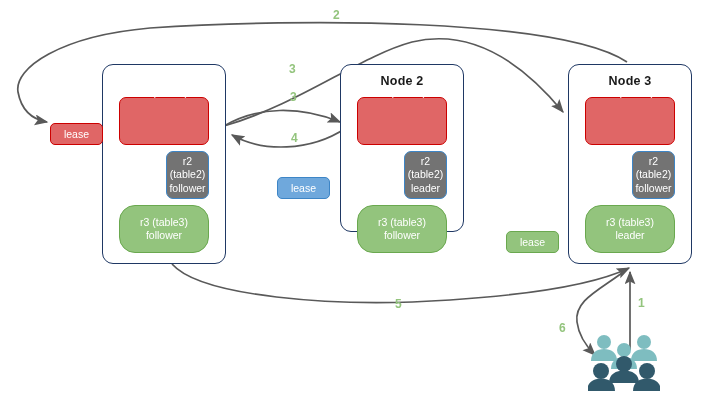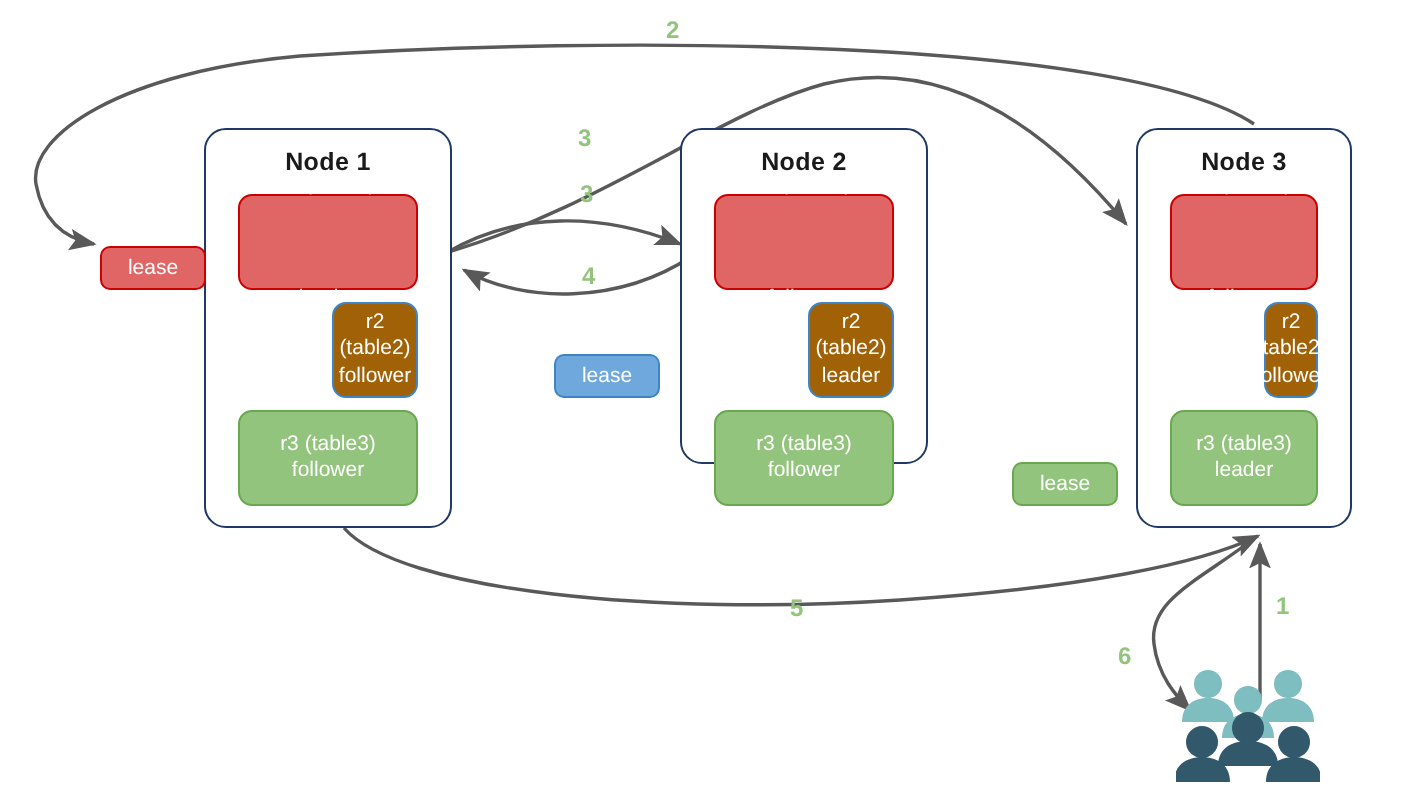--- a/index.html
+++ b/index.html
@@ -56,25 +56,25 @@
     flex-direction: column;
     align-items: center;
     justify-content: center;
     color: #ffffff;
     font-size: 10.5px;
     line-height: 13.5px;
     text-align: center;
   }
   .range .ln { display: block; }
   .range.red   { background: #e06666; border: 1.4px solid #cc0000; }
-  .range.blue  { background: #a16207; border: 1.4px solid #3d85c6; margin-left: 47px; }
+  .range.blue  { background: #737373; border: 1.4px solid #3d85c6; margin-left: 47px; }
   .range.green { background: #93c47d; border: 1.4px solid #6aa84f; }
   .r-slot-0 { top: 32px; gap: 44px; }
   .r-slot-1 { top: 86px; }
-  .r-slot-2 { top: 140px; }
+  .r-slot-2 { top: 140px; border-radius: 16px; }
 
   .lease {
     position: absolute;
     box-sizing: border-box;
     border-radius: 5px;
     color: #ffffff;
     font-size: 10.5px;
     display: flex;
     align-items: center;
     justify-content: center;
@@ -123,21 +123,20 @@
     <path d="M 346,128 C 310,152 262,152 232,135" fill="none" stroke="#595959" stroke-width="1.7" marker-end="url(#ah)"></path>
 
     <path d="M 172,264 C 200,296 330,308 450,300 C 540,294 600,282 629,268" fill="none" stroke="#595959" stroke-width="1.7" marker-end="url(#ah)"></path>
 
     <path d="M 630,350 L 630,272" fill="none" stroke="#595959" stroke-width="1.7" marker-end="url(#ah)"></path>
 
     <path d="M 626,270 C 600,290 574,300 577,322 C 579,338 588,348 595,355" fill="none" stroke="#595959" stroke-width="1.7" marker-end="url(#ah)"></path>
   </svg>
 
   <div class="node" id="node-1" style="left:102px; top:64px; width:124px; height:200px;">
-    <div class="node-title">Node 1</div>
 
     <div class="range red r-slot-0">
       <span class="ln">r1 (table1)</span>
       <span class="ln">leader</span>
     </div>
     <div class="range blue r-slot-1">
       <span class="ln">r2 (table2)</span>
       <span class="ln">follower</span>
     </div>
     <div class="range green r-slot-2">
@@ -156,21 +155,21 @@
     <div class="range blue r-slot-1">
       <span class="ln">r2 (table2)</span>
       <span class="ln">leader</span>
     </div>
     <div class="range green r-slot-2">
       <span class="ln">r3 (table3)</span>
       <span class="ln">follower</span>
     </div>
   </div>
 
-  <div class="node" id="node-3" style="left:568px; top:64px; width:108px; height:200px;">
+  <div class="node" id="node-3" style="left:568px; top:64px; width:124px; height:200px;">
     <div class="node-title">Node 3</div>
 
     <div class="range red r-slot-0">
       <span class="ln">r1 (table1)</span>
       <span class="ln">follower</span>
     </div>
     <div class="range blue r-slot-1">
       <span class="ln">r2 (table2)</span>
       <span class="ln">follower</span>
     </div>

